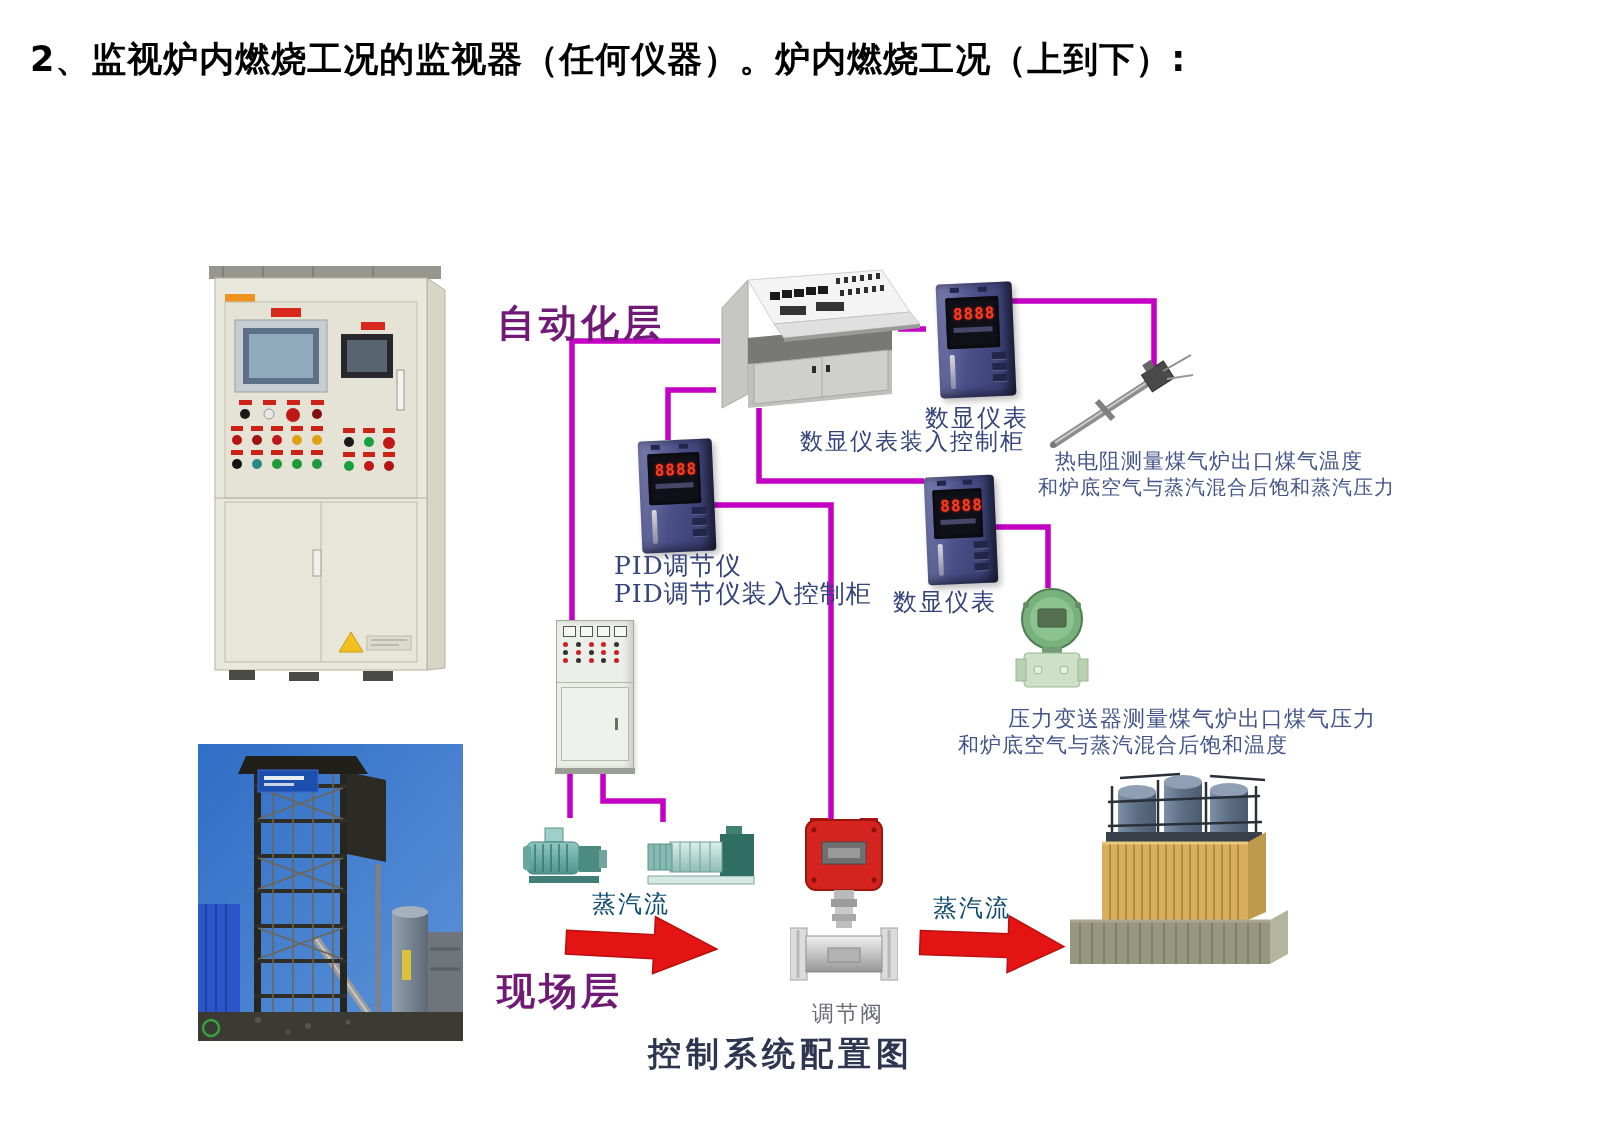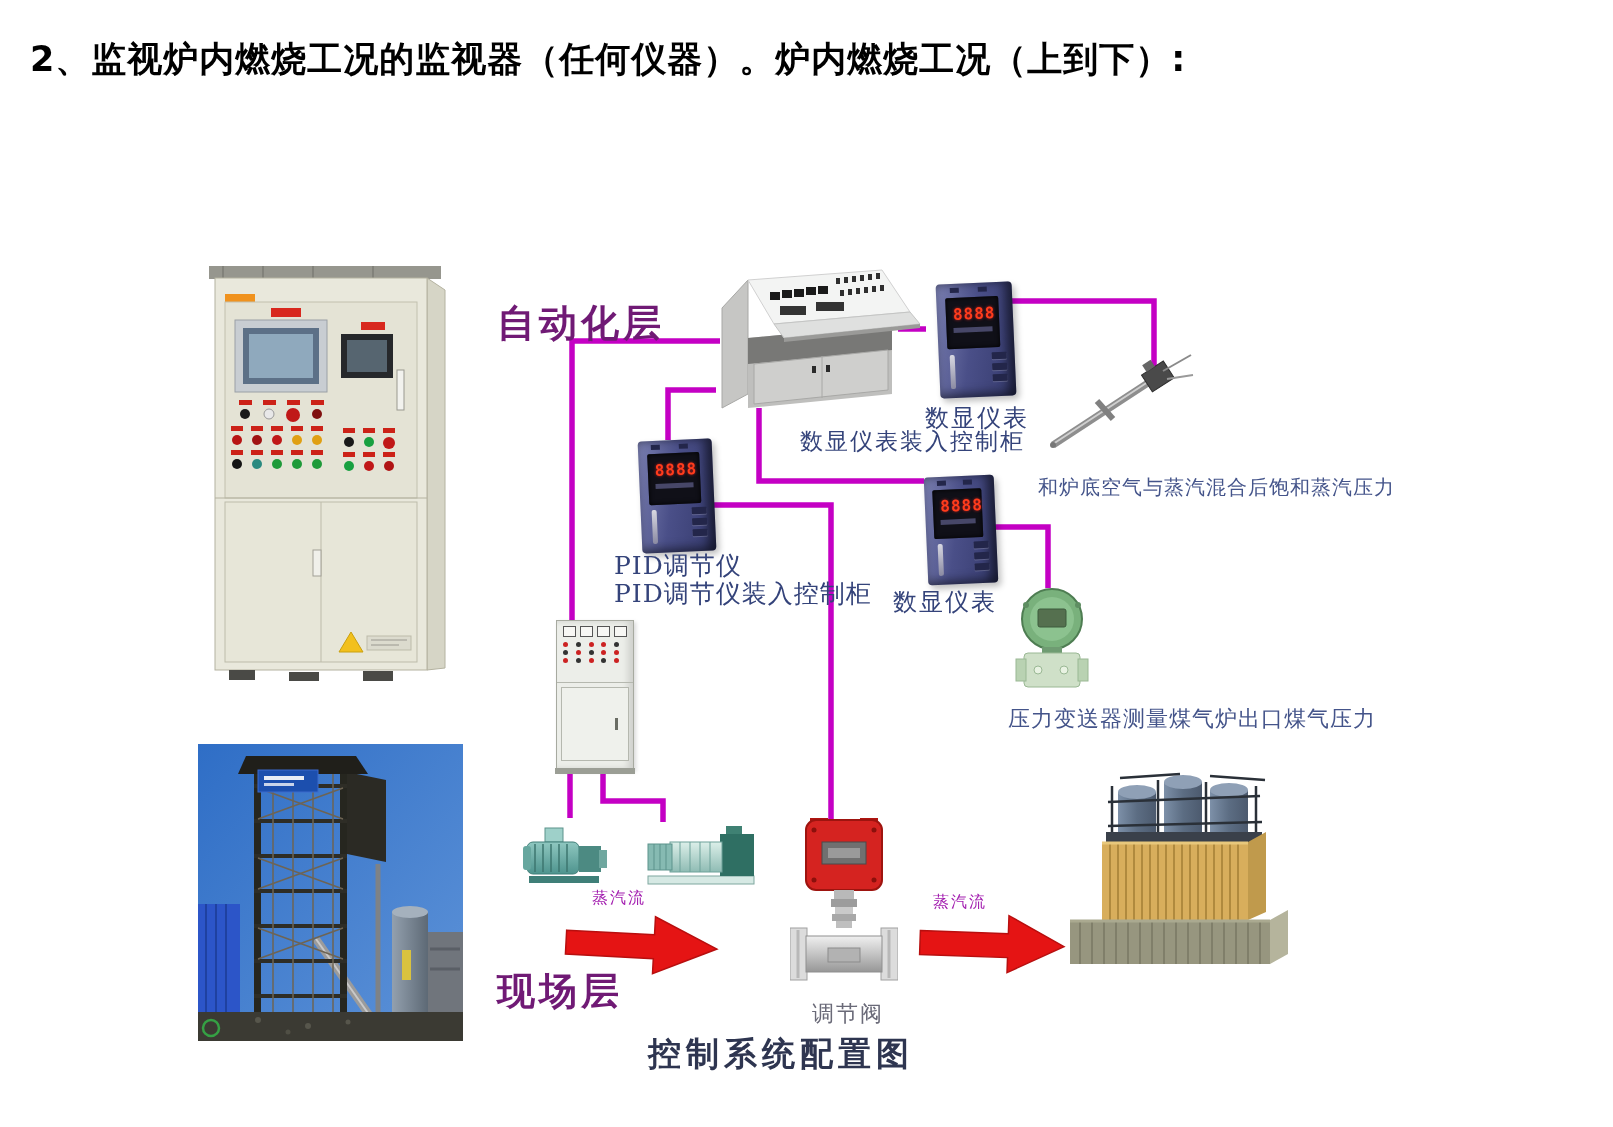--- a/index.html
+++ b/index.html
@@ -10,21 +10,21 @@
   
   .page-title{left:30px;top:36px;font-size:35px;font-weight:bold;color:#000;
               letter-spacing:1px;white-space:nowrap;}
 
   
   .navy-label{font-weight:bold;color:#701a75;font-size:38px;letter-spacing:4px;white-space:nowrap;}
   .caption-label{font-weight:bold;color:#2e3550;font-size:33px;letter-spacing:5px;white-space:nowrap;}
   .ann{font-family:"DejaVu Serif",serif;color:#44548a;white-space:nowrap;}
   .ann.small{font-size:21px;letter-spacing:1px;}
   .meter-label{font-family:"DejaVu Serif",serif;color:#34437a;font-size:24px;letter-spacing:2px;white-space:nowrap;}
-  .steam-label{font-family:Liberation Serif, serif;color:#a21caf;font-size:16px;letter-spacing:2px;}
+  .steam-label{font-family:Liberation Serif, serif;color:#0c4a6e;font-size:24px;letter-spacing:2px;}
   .valve-label{font-family:Liberation Mono, monospace;color:#6a6a78;font-size:22px;letter-spacing:2px;}
 
   
   .meter{position:absolute;border-radius:4px;
          background:linear-gradient(100deg,#7b80b2 0%,#4a4f88 45%,#353a6d 100%);
          box-shadow:inset -8px 0 10px rgba(0,0,0,.45),inset 0 -6px 8px rgba(0,0,0,.25),3px 4px 6px rgba(0,0,0,.25);
          transform:rotate(-2.5deg);}
   .m-ear{position:absolute;top:4px;width:9px;height:5px;background:#23264a;}
   .m-ear.l{left:18%;}.m-ear.r{left:55%;}
   .m-screen{position:absolute;left:12%;top:12%;width:70%;height:45%;background:#101018;
@@ -272,20 +272,21 @@
     <line x1="8" y1="99" x2="112" y2="31" stroke="#cfcfcf" stroke-width="2"></line>
     <circle cx="8" cy="100" r="3" fill="#777"></circle>
     <line x1="52" y1="56" x2="68" y2="74" stroke="#808080" stroke-width="6"></line>
     <g transform="rotate(-33 112 32)">
       <rect x="100" y="22" width="26" height="20" fill="#4a4a4a" stroke="#2e2e2e"></rect>
       <rect x="106" y="14" width="10" height="8" fill="#666"></rect>
     </g>
     <line x1="118" y1="26" x2="146" y2="10" stroke="#8a8a8a" stroke-width="2"></line>
     <line x1="122" y1="34" x2="148" y2="30" stroke="#9a9a9a" stroke-width="2"></line>
   </svg>
+  <div class="abs ann small" style="left:1055px;top:447px;">热电阻测量煤气炉出口煤气温度</div>
   <div class="abs ann small" style="left:1038px;top:474px;font-size:20px;">和炉底空气与蒸汽混合后饱和蒸汽压力</div>
 
   <div class="meter" style="left:640px;top:440px;width:74px;height:112px;">
     <span class="m-ear l"></span>
       <span class="m-ear r"></span>
     <div class="m-screen">
       <div class="m-digits">8888</div>
         <div class="m-bar"></div>
     </div>
     <div class="m-slot"></div>
@@ -321,20 +322,21 @@
     <circle cx="14" cy="20" r="3" fill="#5e8e62"></circle>
       <circle cx="66" cy="20" r="3" fill="#5e8e62"></circle>
     <rect x="30" y="62" width="20" height="8" fill="#6f9c72"></rect>
     <rect x="12" y="68" width="56" height="34" rx="4" fill="#cfe0c8" stroke="#9ab894"></rect>
     <rect x="4" y="74" width="10" height="22" fill="#b9d2b2" stroke="#9ab894"></rect>
     <rect x="66" y="74" width="10" height="22" fill="#b9d2b2" stroke="#9ab894"></rect>
     <circle cx="26" cy="85" r="4" fill="#e8f2e2" stroke="#9ab894"></circle>
     <circle cx="52" cy="85" r="4" fill="#e8f2e2" stroke="#9ab894"></circle>
   </svg>
   <div class="abs ann small" style="left:1008px;top:704px;font-size:22px;">压力变送器测量煤气炉出口煤气压力</div>
+  <div class="abs ann small" style="left:958px;top:731px;">和炉底空气与蒸汽混合后饱和温度</div>
 
   <div class="abs fcab">
     <div class="hd">
       <div class="sqs">
           <b></b>
           <b></b>
           <b></b>
           <b></b>
         </div>
       <div class="dots">

